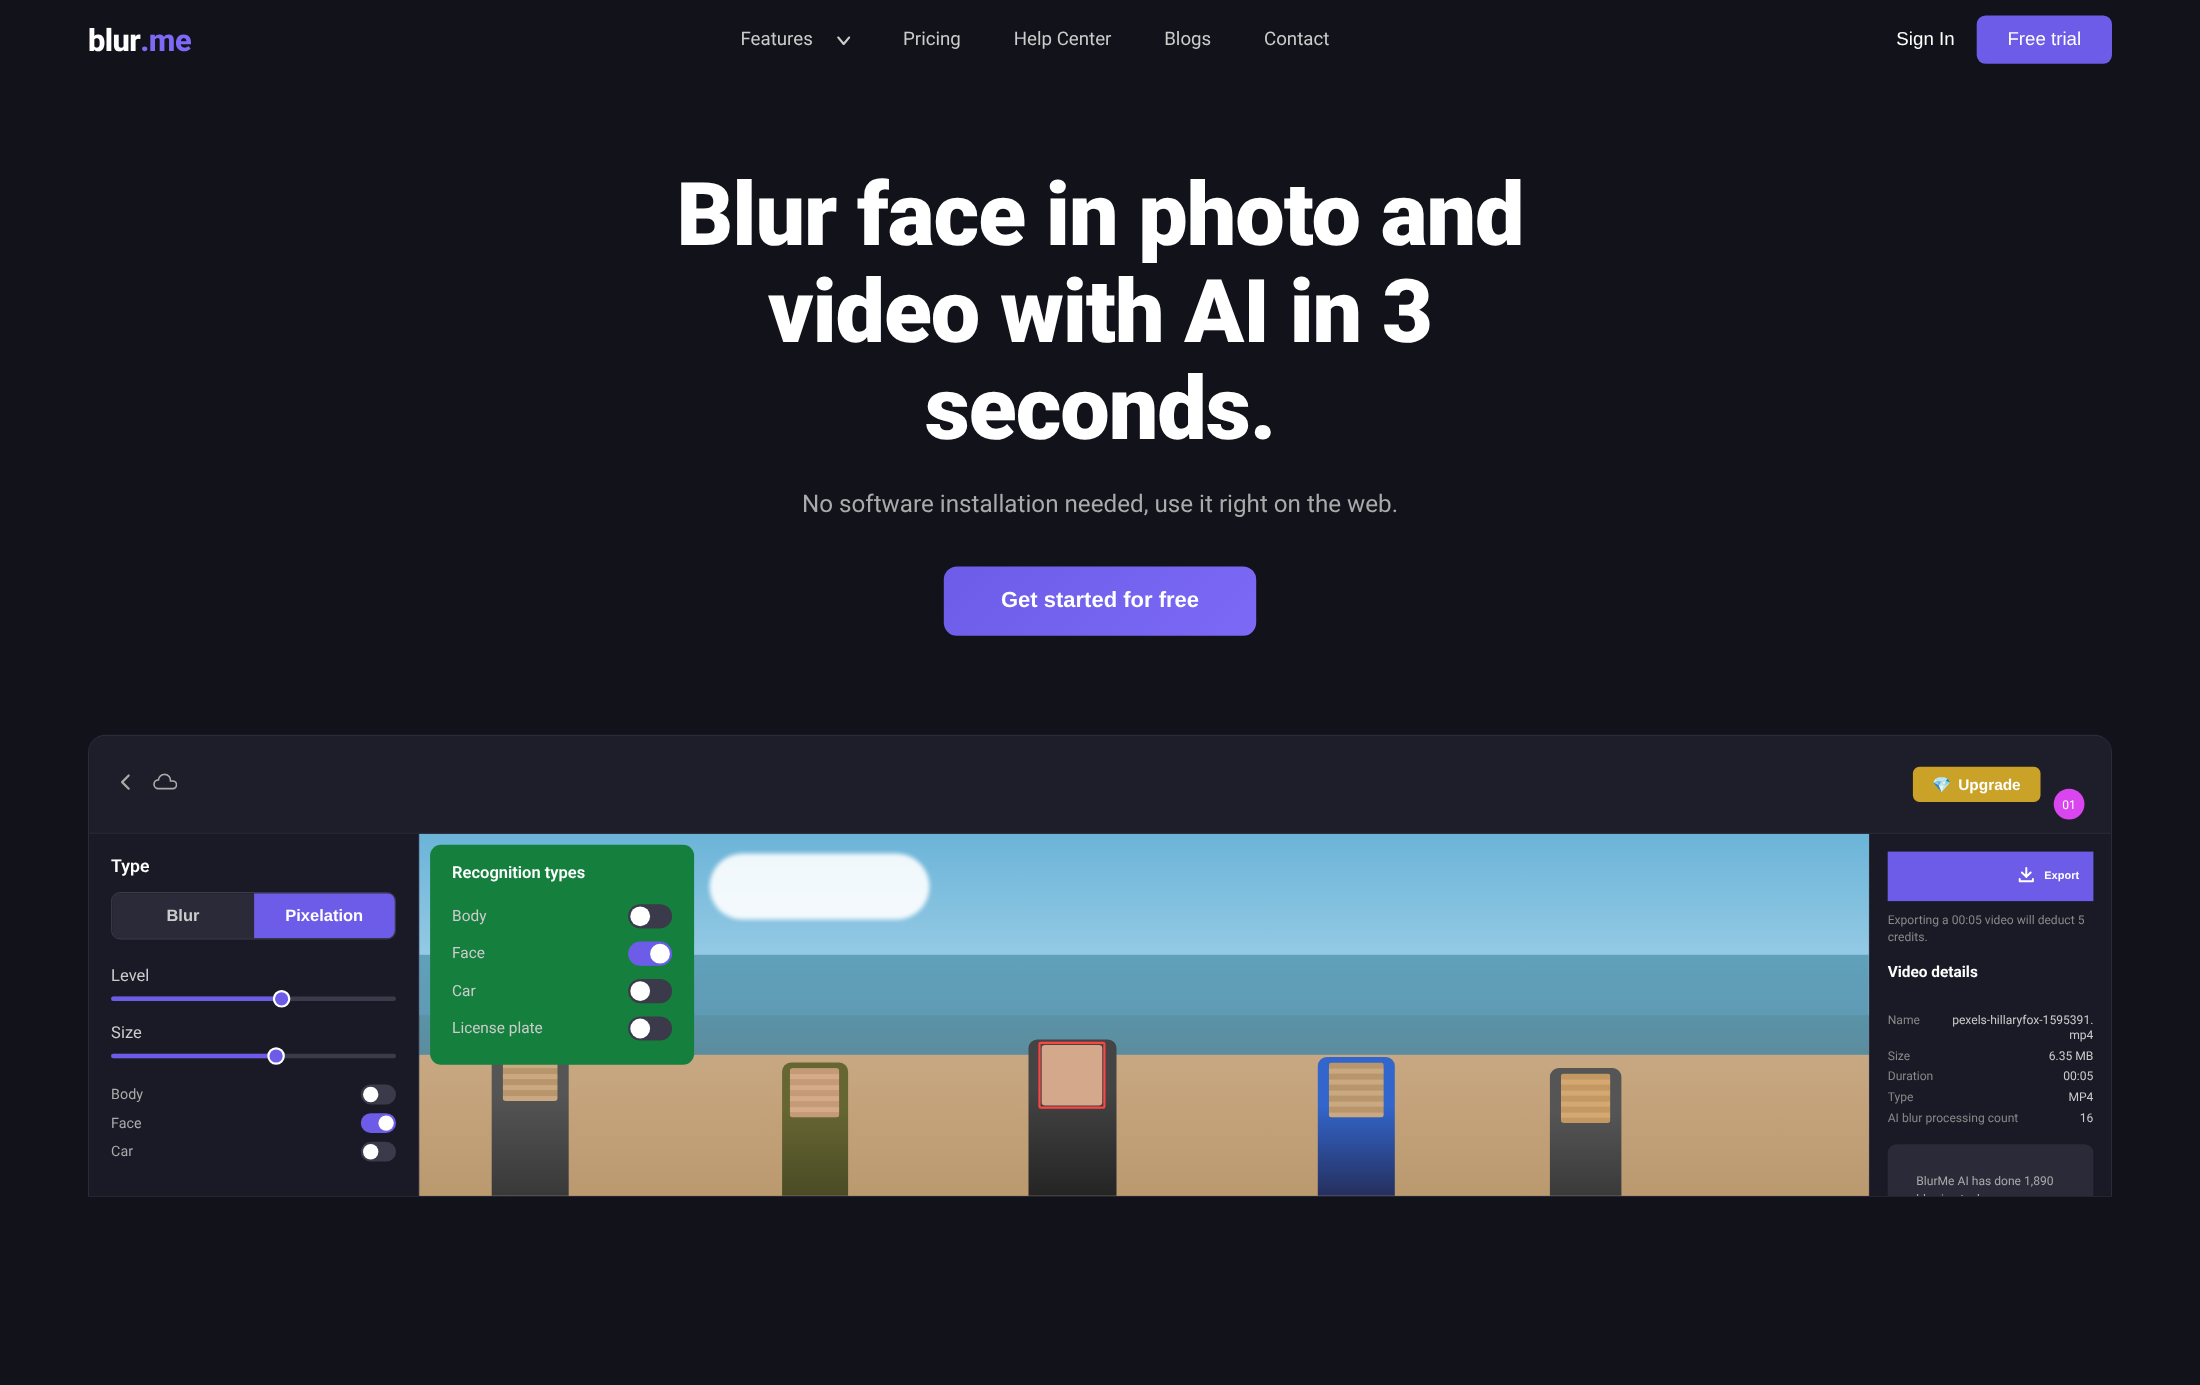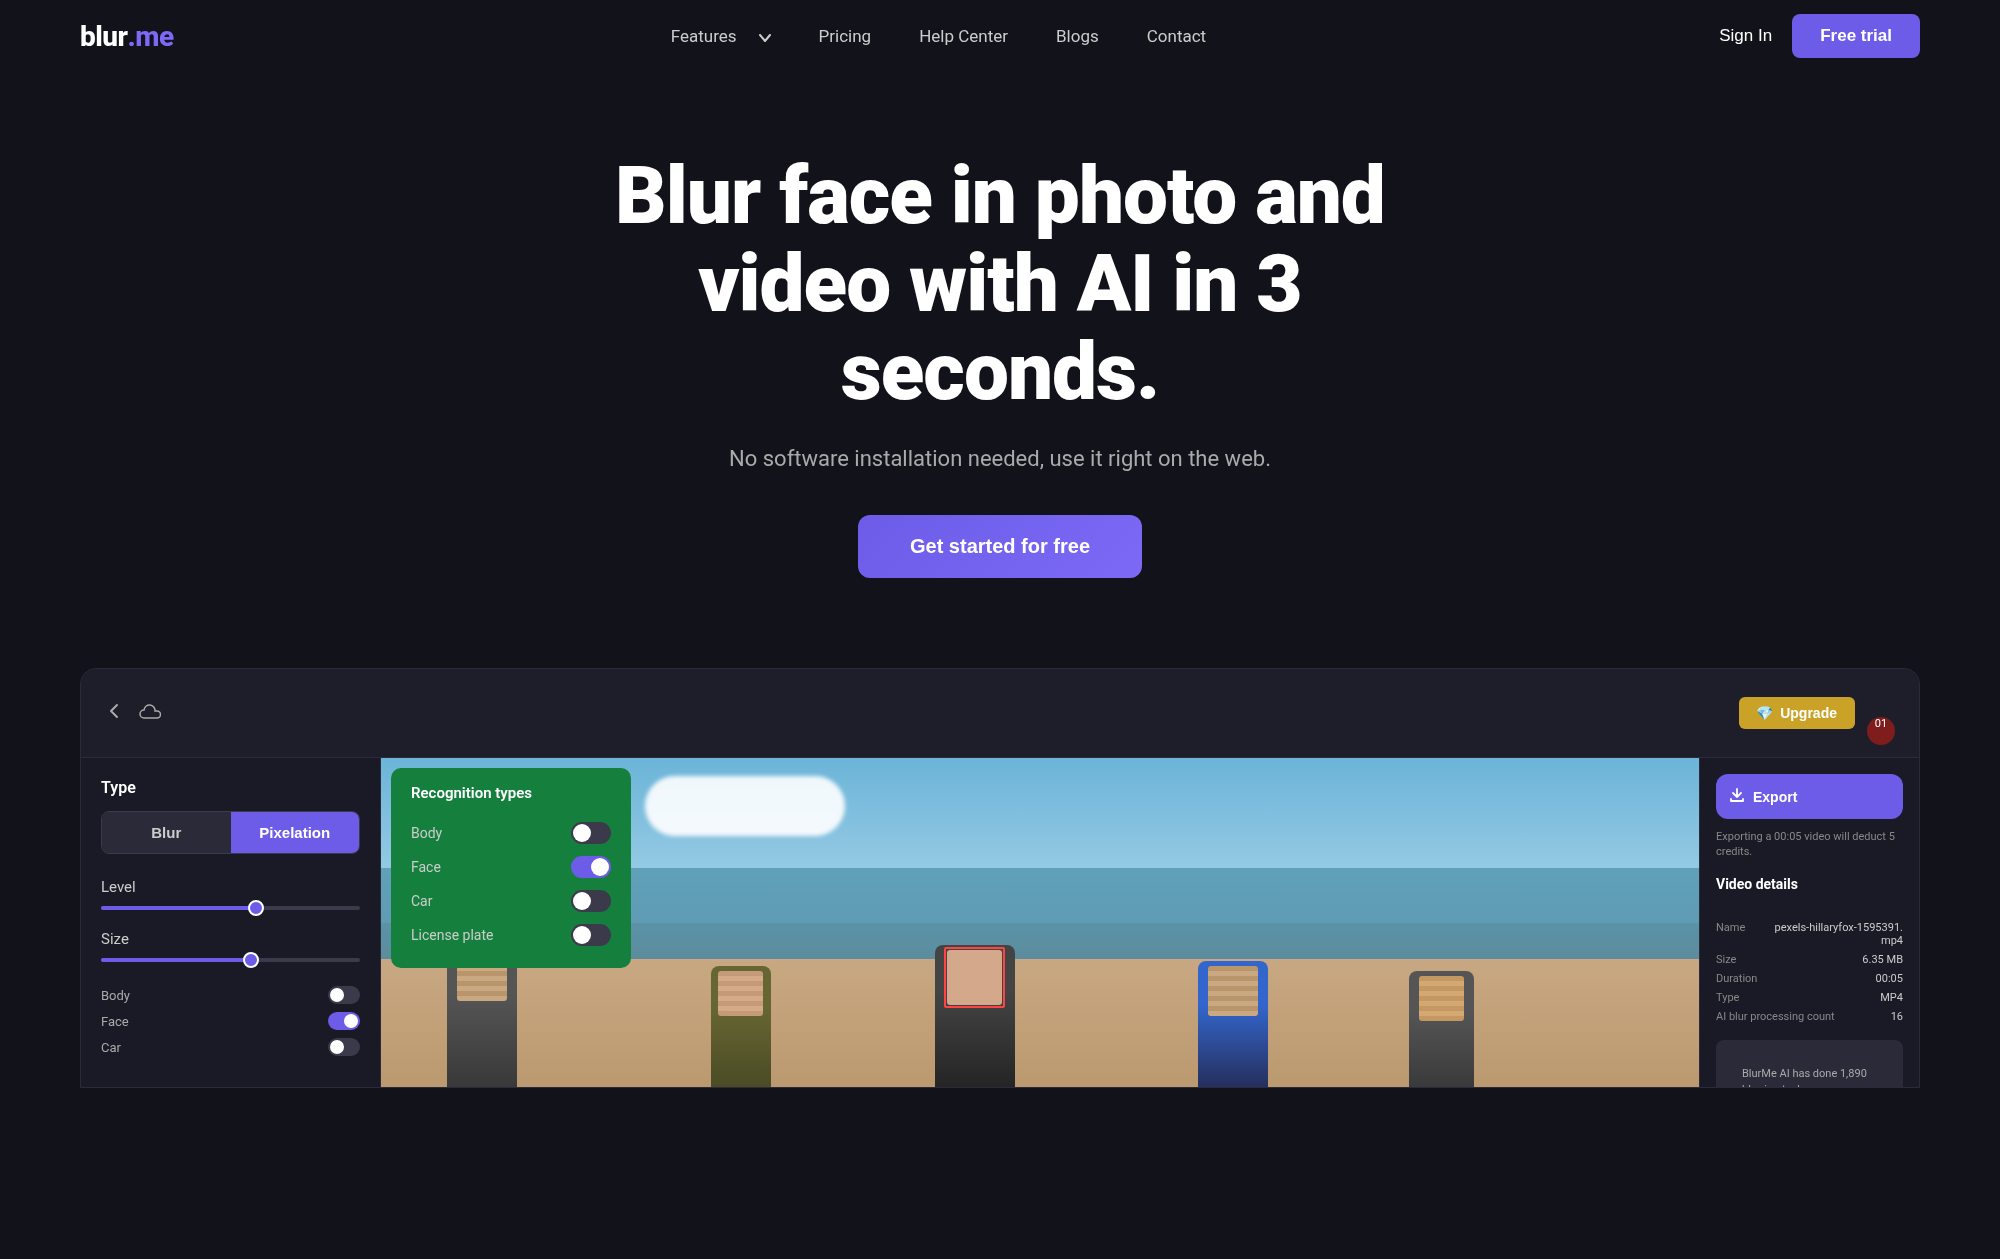--- a/index.html
+++ b/index.html
@@ -75,21 +75,21 @@
       font-size: 17px;
       font-weight: 500;
       cursor: pointer;
       padding: 8px 16px;
     }
     .free-trial-btn {
       background: #6c5ce7;
       border: none;
       color: #ffffff;
       font-size: 17px;
-      font-weight: 700;
+      font-weight: 400;
       cursor: pointer;
       padding: 12px 28px;
       border-radius: 8px;
     }
 
     
     .hero {
       text-align: center;
       padding: 80px 40px 60px;
     }
@@ -163,24 +163,24 @@
       cursor: pointer;
       padding: 8px 18px;
       border-radius: 6px;
       display: flex;
       align-items: center;
       gap: 6px;
     }
     .user-avatar {
       width: 28px;
       height: 28px;
-      background: #7f1d1d;
+      background: #d946ef;
       border-radius: 50%;
       display: flex;
-      align-items: flex-start;
+      align-items: center;
       justify-content: center;
       font-size: 11px;
       color: #fff;
       margin-top: 36px;
     }
 
     
     .app-content {
       display: flex;
       height: calc(100% - 52px);
@@ -412,28 +412,28 @@
       padding: 16px;
       border-left: 1px solid #2a2a3a;
       flex-shrink: 0;
       overflow-y: auto;
     }
     .export-btn {
       width: 100%;
       background: #6c5ce7;
       border: none;
       color: #fff;
-      font-size: 14px;
+      font-size: 10px;
       font-weight: 700;
       cursor: pointer;
       padding: 13px;
-      border-radius: 12px;
-      display: flex;
-      align-items: center;
-      justify-content: flex-start;
+      border-radius: 0;
+      display: flex;
+      align-items: center;
+      justify-content: flex-end;
       gap: 8px;
       margin-bottom: 10px;
     }
     .export-note {
       font-size: 11px;
       color: #888;
       margin-bottom: 16px;
       line-height: 1.4;
     }
     .video-details-title {

